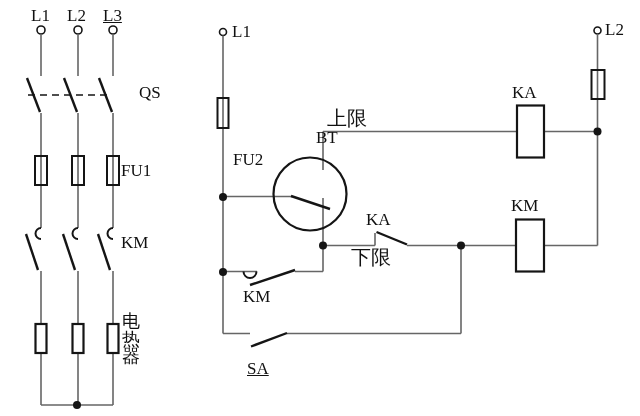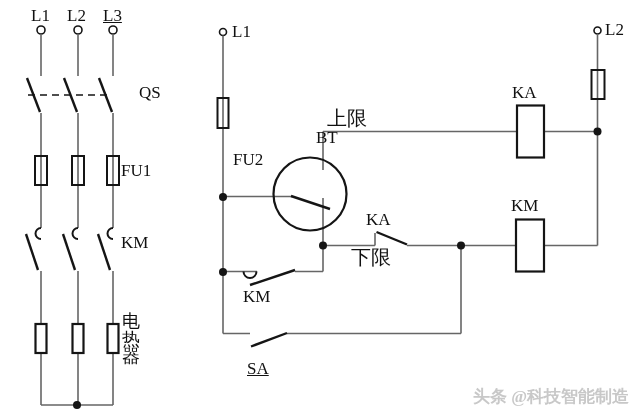--- a/index.html
+++ b/index.html
@@ -150,14 +150,13 @@
   <span class="lbl" style="left:292px;top:129px;margin-left:24px;">BT</span>
   <span class="lbl lbl-cn" style="left:327px;top:108px;">上限</span>
   <span class="lbl lbl-cn" style="left:327px;top:247px;margin-left:24px;">下限</span>
   <span class="lbl" style="left:366px;top:211px;">KA</span>
   <span class="lbl" style="left:243px;top:288px;">KM</span>
   <span class="lbl" style="left:247px;top:360px;text-decoration:underline;">SA</span>
   <span class="lbl" style="left:512px;top:84px;">KA</span>
   <span class="lbl" style="left:511px;top:197px;">KM</span>
   <span class="lbl" style="left:605px;top:21px;">L2</span>
 
-  <span class="watermark">头条 @科技智能制造</span>
 </div>
 
 </body></html>

